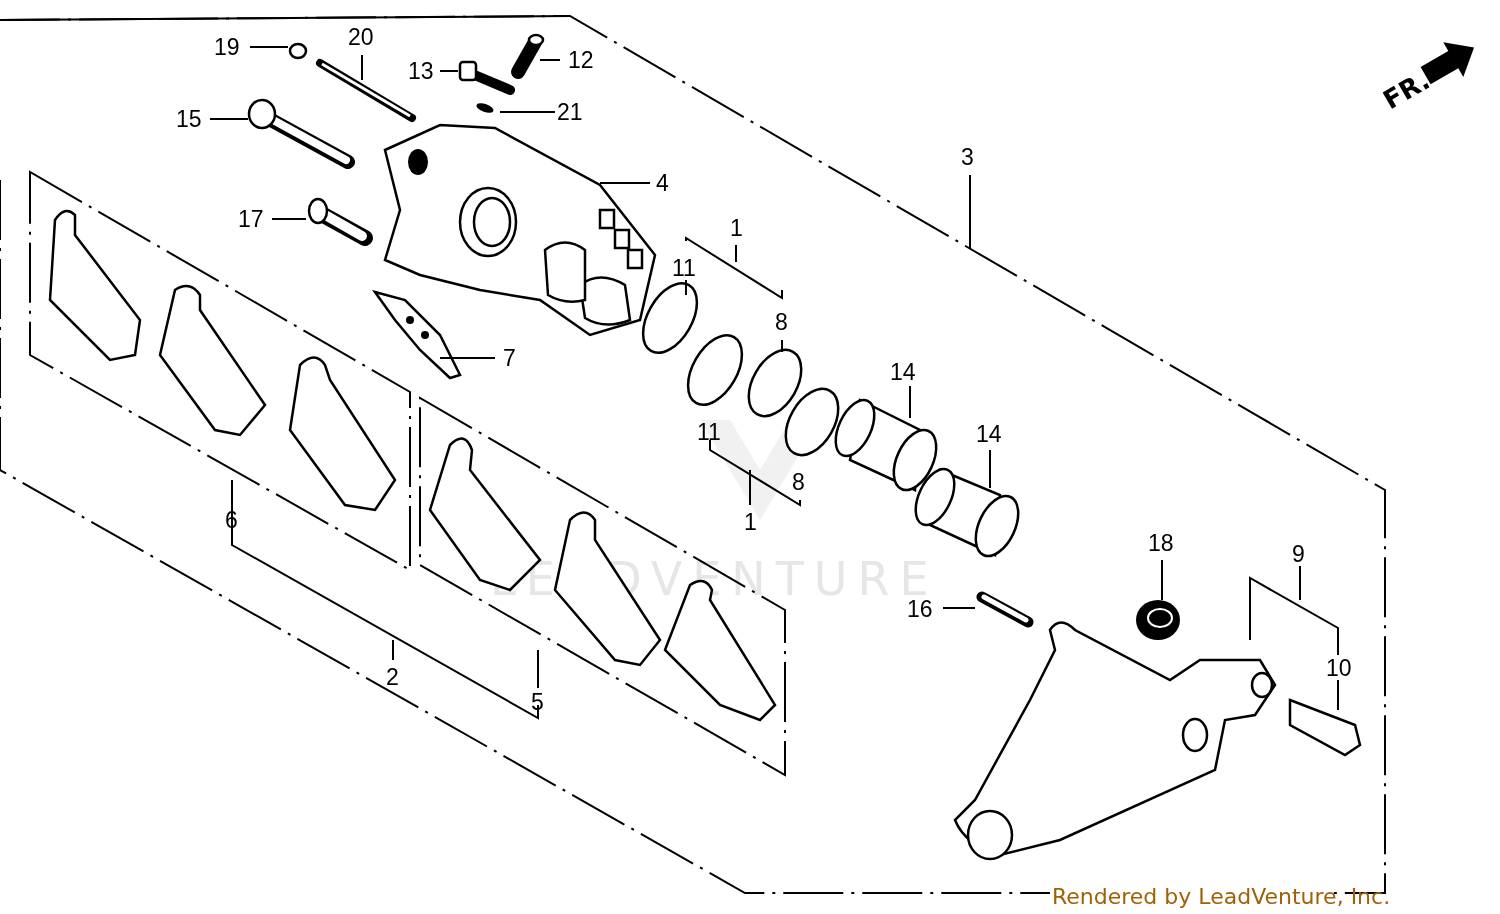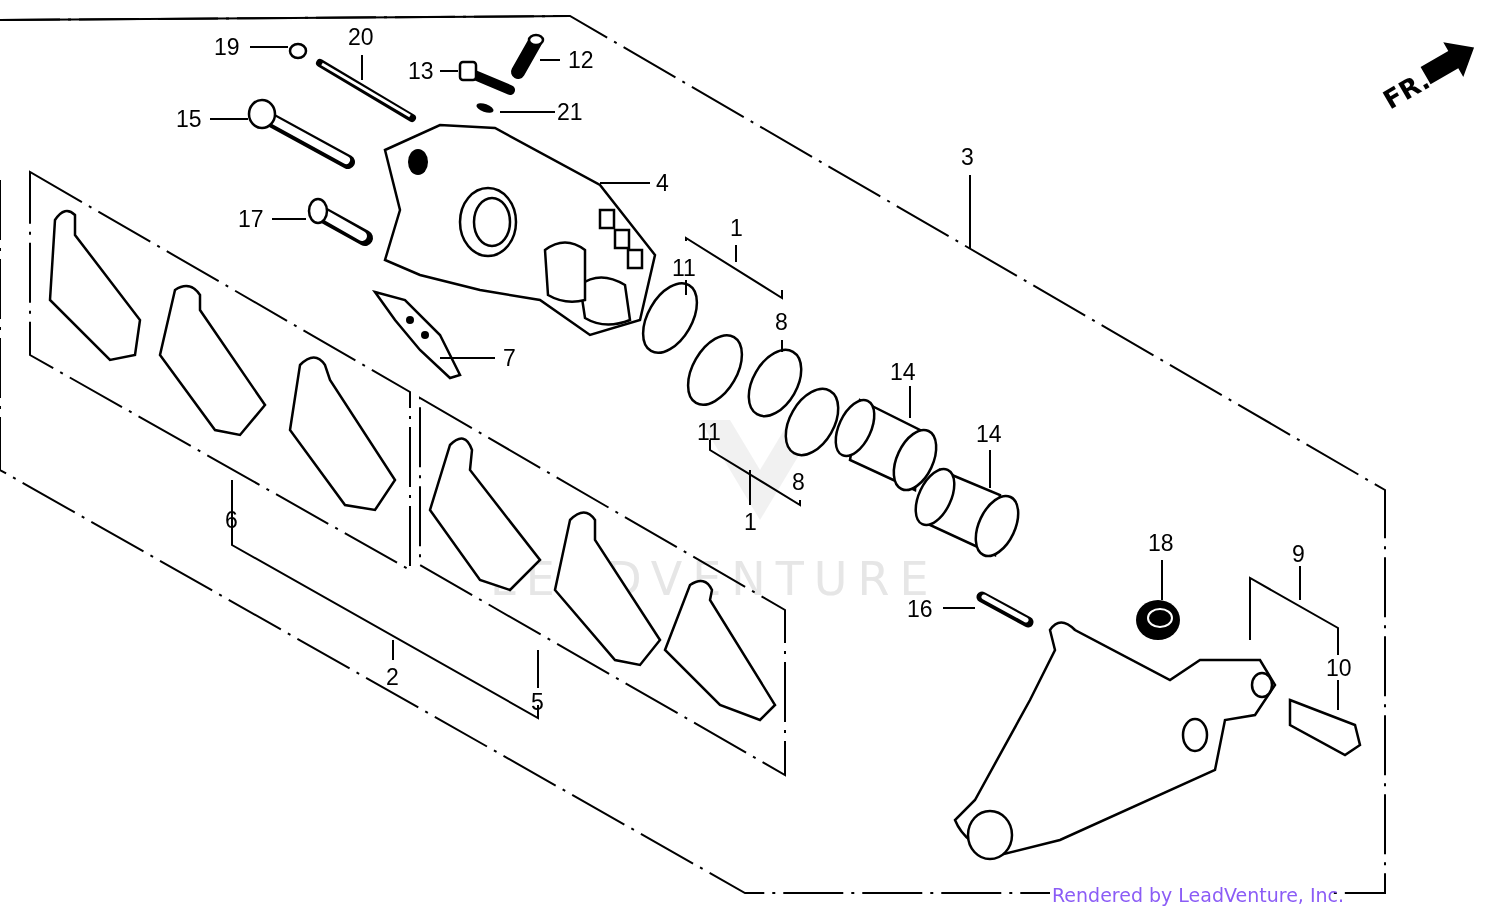--- a/index.html
+++ b/index.html
@@ -1,20 +1,20 @@
 <!DOCTYPE html>
 <html><head>
 <meta charset="utf-8">
 <style>
   html,body{margin:0;padding:0;background:#fff;}
   body{width:1500px;height:914px;position:relative;overflow:hidden;font-family:"Liberation Sans",sans-serif;}
   svg{position:absolute;left:0;top:0;}
   .lbl{font-family:"Liberation Sans",sans-serif;font-size:23px;fill:#000;}
   .wm{font-family:"DejaVu Sans",sans-serif;font-size:46px;fill:#e6e6e6;letter-spacing:10px;}
-  .credit{position:absolute;left:1052px;top:884px;font-family:"DejaVu Sans",sans-serif;font-size:19px;color:#8b5cf6;}
+  .credit{position:absolute;left:1052px;top:884px;font-family:"DejaVu Sans",sans-serif;font-size:22px;color:#a16207;}
   .part{fill:#fff;stroke:#000;stroke-width:2.5;}
   .dark{fill:#000;}
   .ln{stroke:#000;stroke-width:2;fill:none;}
   .dash{stroke:#000;stroke-width:2;fill:none;stroke-dasharray:60 8 3 8;}
 </style>
 </head>
 <body>
 
 <svg width="1500" height="914" viewBox="0 0 1500 914">
 

